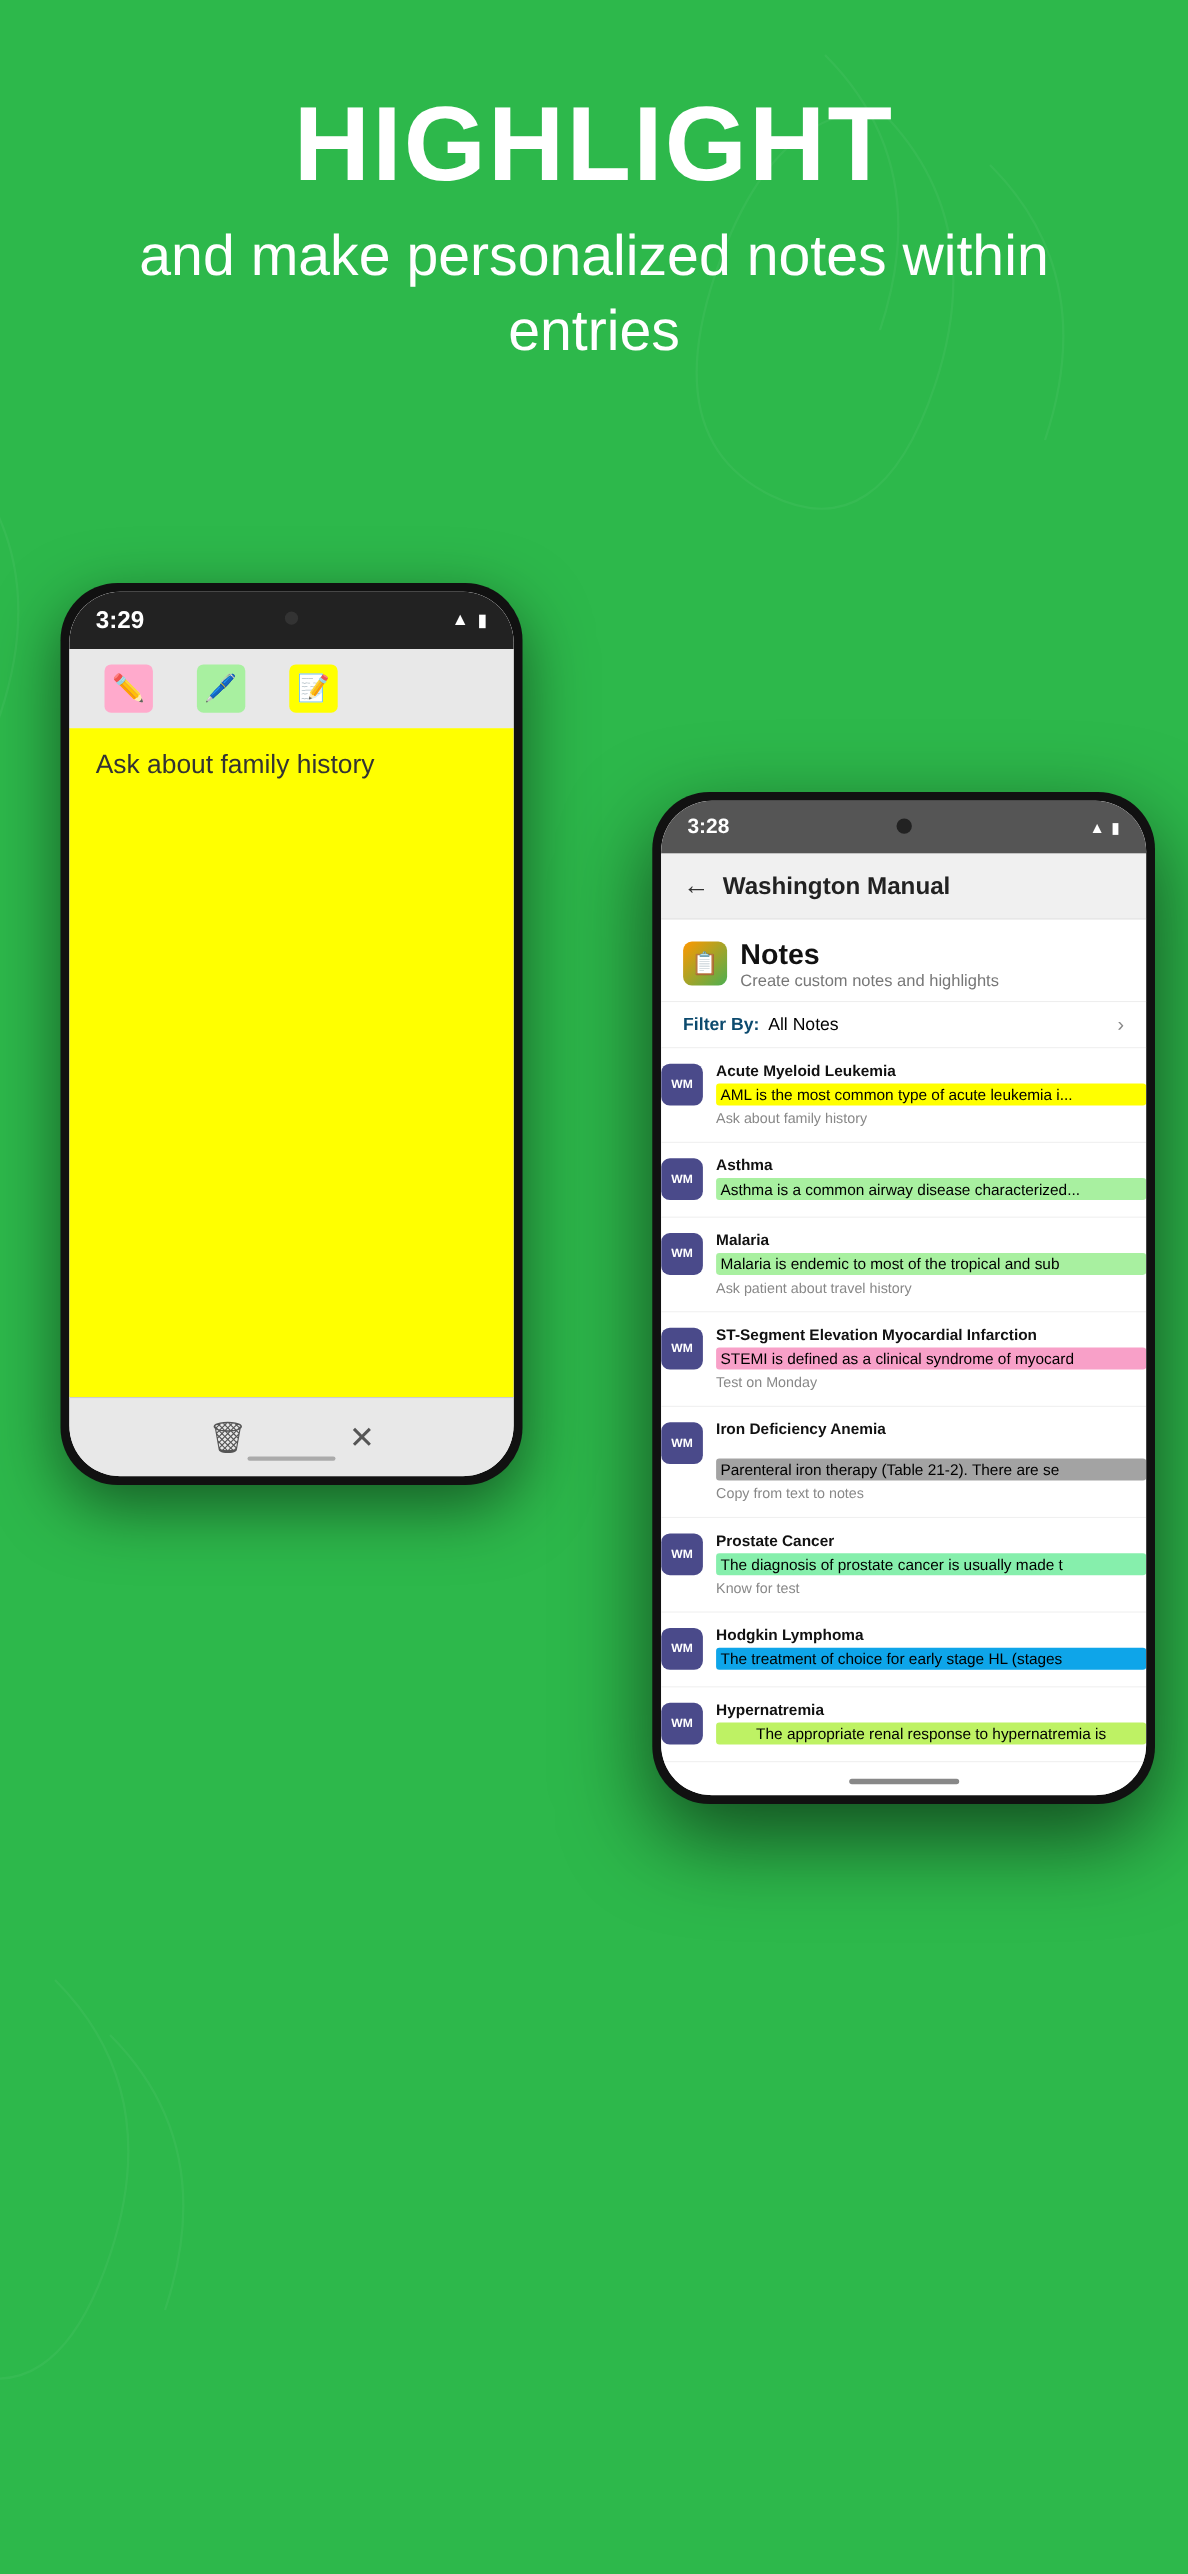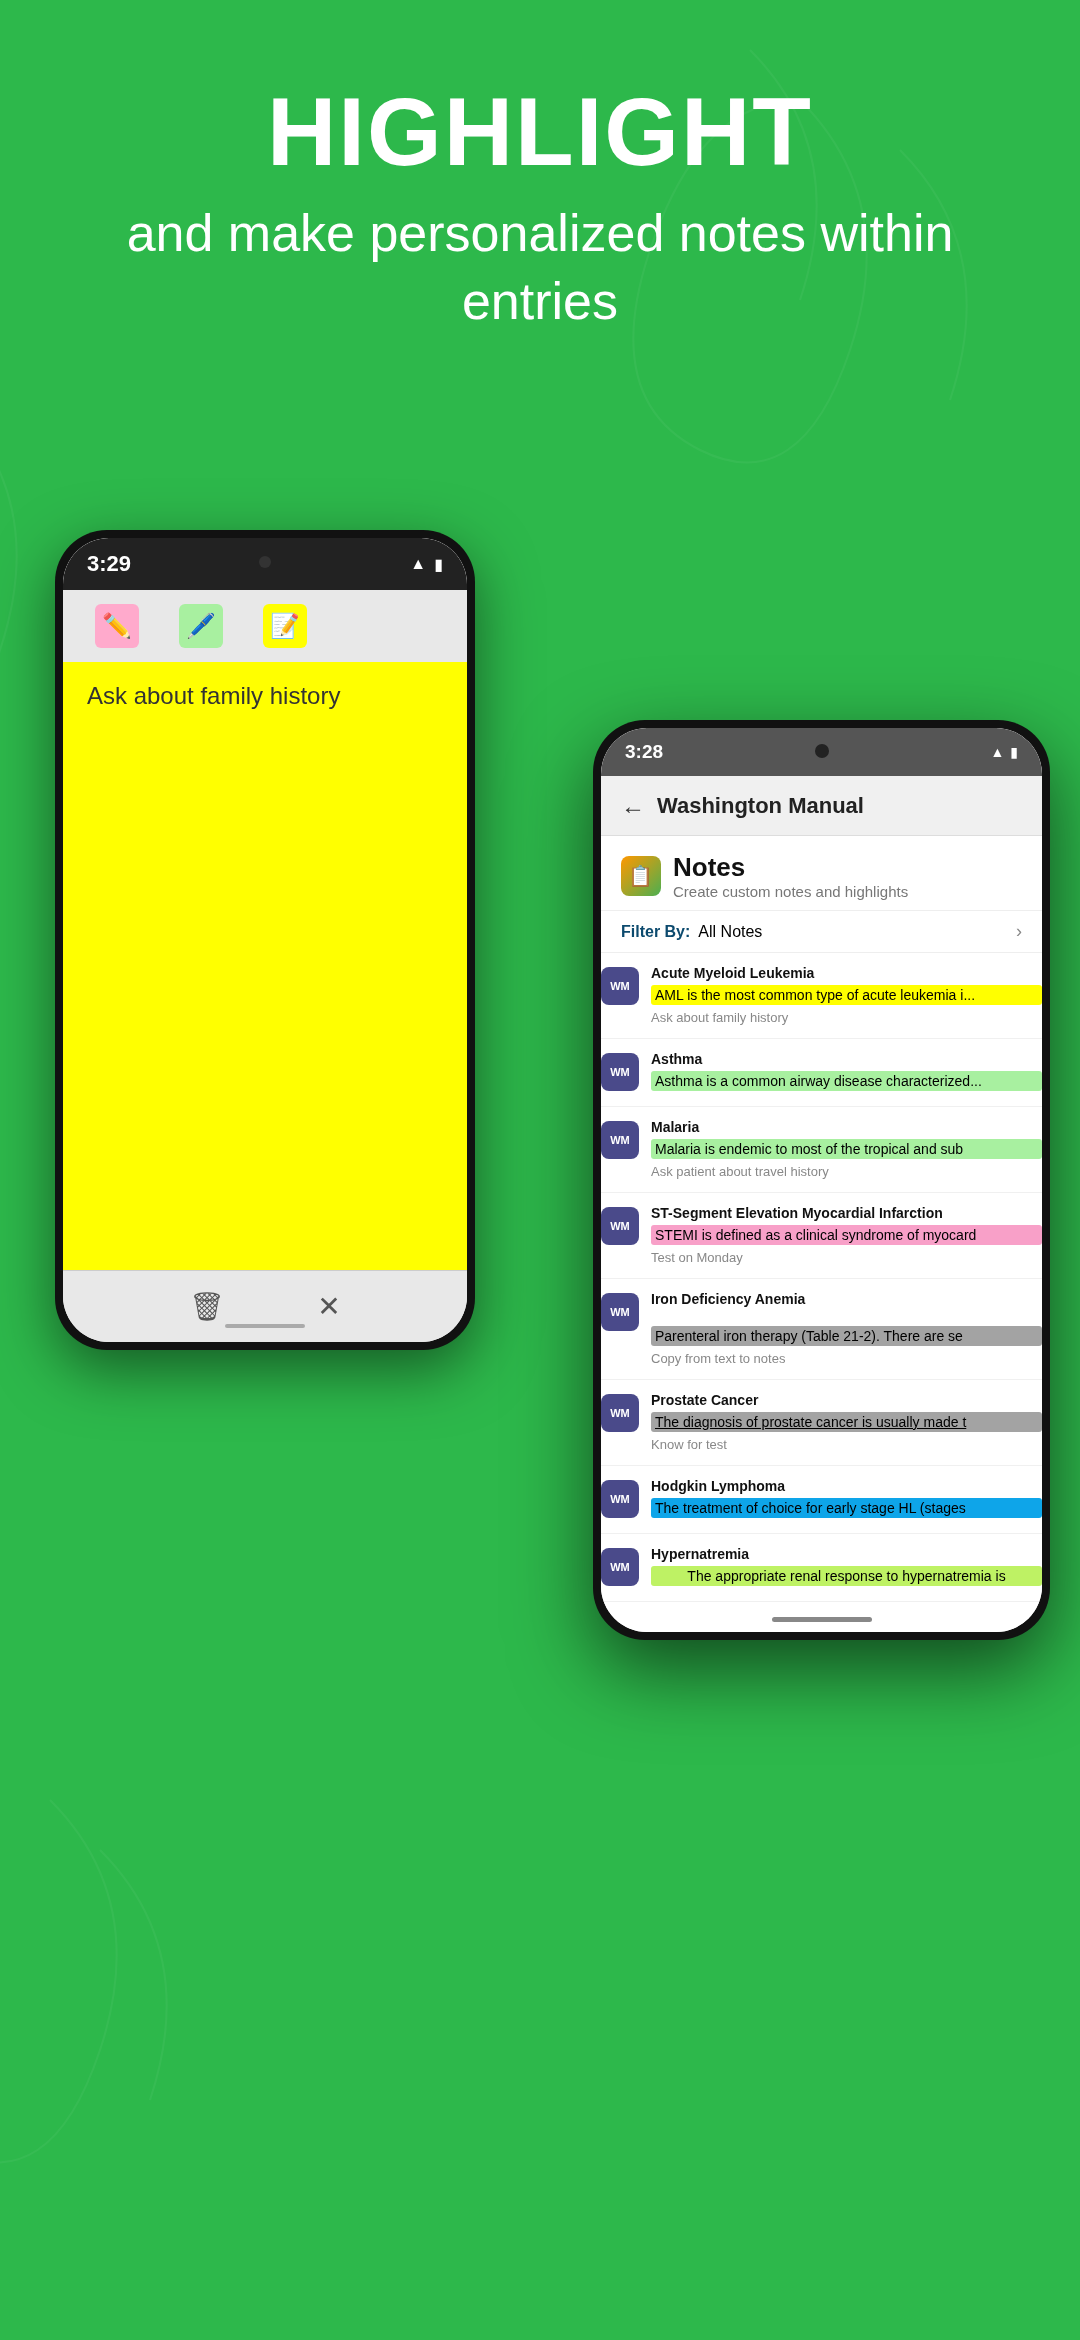--- a/index.html
+++ b/index.html
@@ -437,21 +437,21 @@
         <div class="note-item">
           <div class="note-app-icon">WM</div>
           <div class="note-item-content"><div class="note-item-title">ST-Segment Elevation Myocardial Infarction</div><span class="note-highlight" style="background-color: rgb(248, 160, 200);">STEMI is defined as a clinical syndrome of myocard</span><span class="note-user-note">Test on Monday</span></div>
         </div>
         <div class="note-item">
           <div class="note-app-icon">WM</div>
           <div class="note-item-content"><div class="note-item-title">Iron Deficiency Anemia</div><span class="note-highlight" style="background-color: #a3a3a3; margin-top: 19px;">Parenteral iron therapy (Table 21-2). There are se</span><span class="note-user-note">Copy from text to notes</span></div>
         </div>
         <div class="note-item">
           <div class="note-app-icon">WM</div>
-          <div class="note-item-content"><div class="note-item-title">Prostate Cancer</div><span class="note-highlight" style="background-color: #a3a3a3; text-decoration: underline;">The diagnosis of prostate cancer is usually made t</span><span class="note-user-note">Know for test</span></div>
+          <div class="note-item-content"><div class="note-item-title">Prostate Cancer</div><span class="note-highlight" style="background-color: #86efac;">The diagnosis of prostate cancer is usually made t</span><span class="note-user-note">Know for test</span></div>
         </div>
         <div class="note-item">
           <div class="note-app-icon">WM</div>
           <div class="note-item-content">
             <div class="note-item-title">Hodgkin Lymphoma</div>
             <span class="note-highlight" style="background-color: #0ea5e9;">The treatment of choice for early stage HL (stages</span>
           </div>
         </div>
         <div class="note-item">
           <div class="note-app-icon">WM</div>

